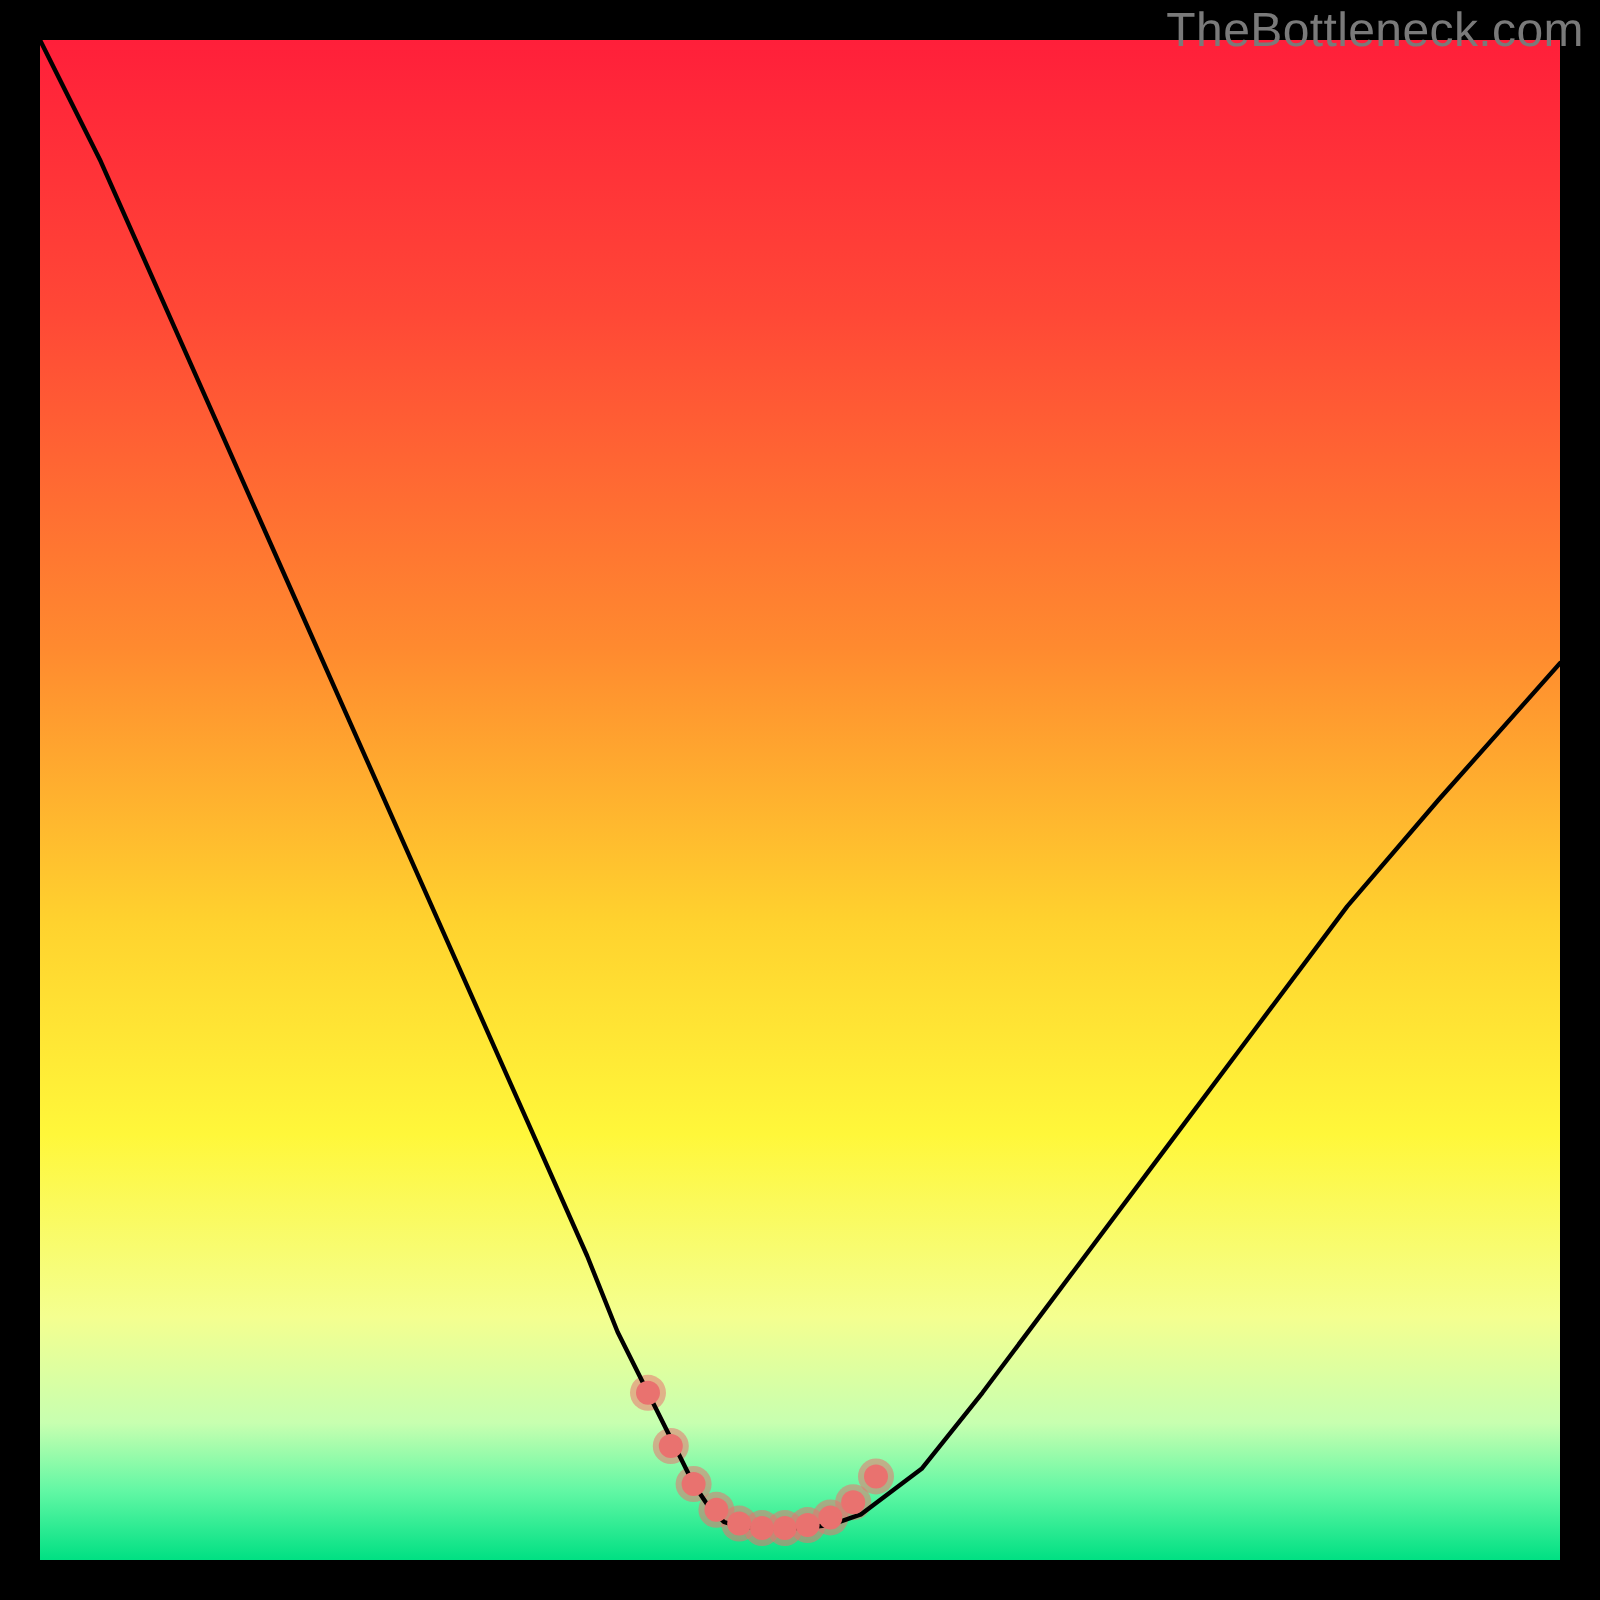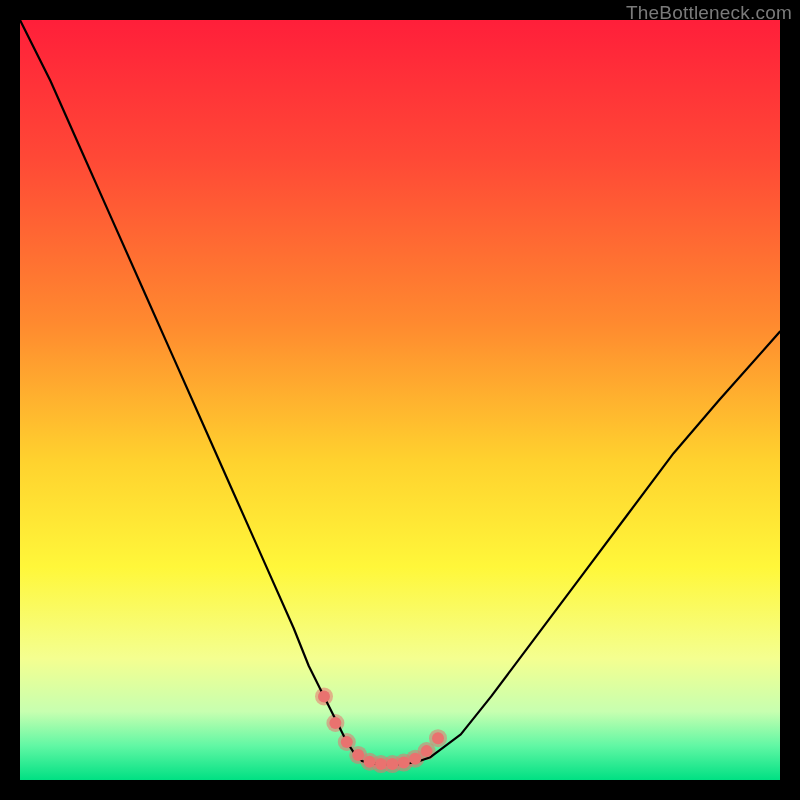--- a/index.html
+++ b/index.html
@@ -22,21 +22,21 @@
   svg.plot {
     display: block;
     width: 760px;
     height: 760px;
   }
   .watermark {
     position: absolute;
     top: 2px;
     right: 8px;
     color: #7a7a7a;
-    font-size: 19px;
+    font-size: 24px;
     font-weight: 500;
     letter-spacing: 0.2px;
     user-select: none;
   }
 </style>
 </head>
 <body>
 
 <div class="frame">
   <svg class="plot" viewBox="0 0 760 760">

